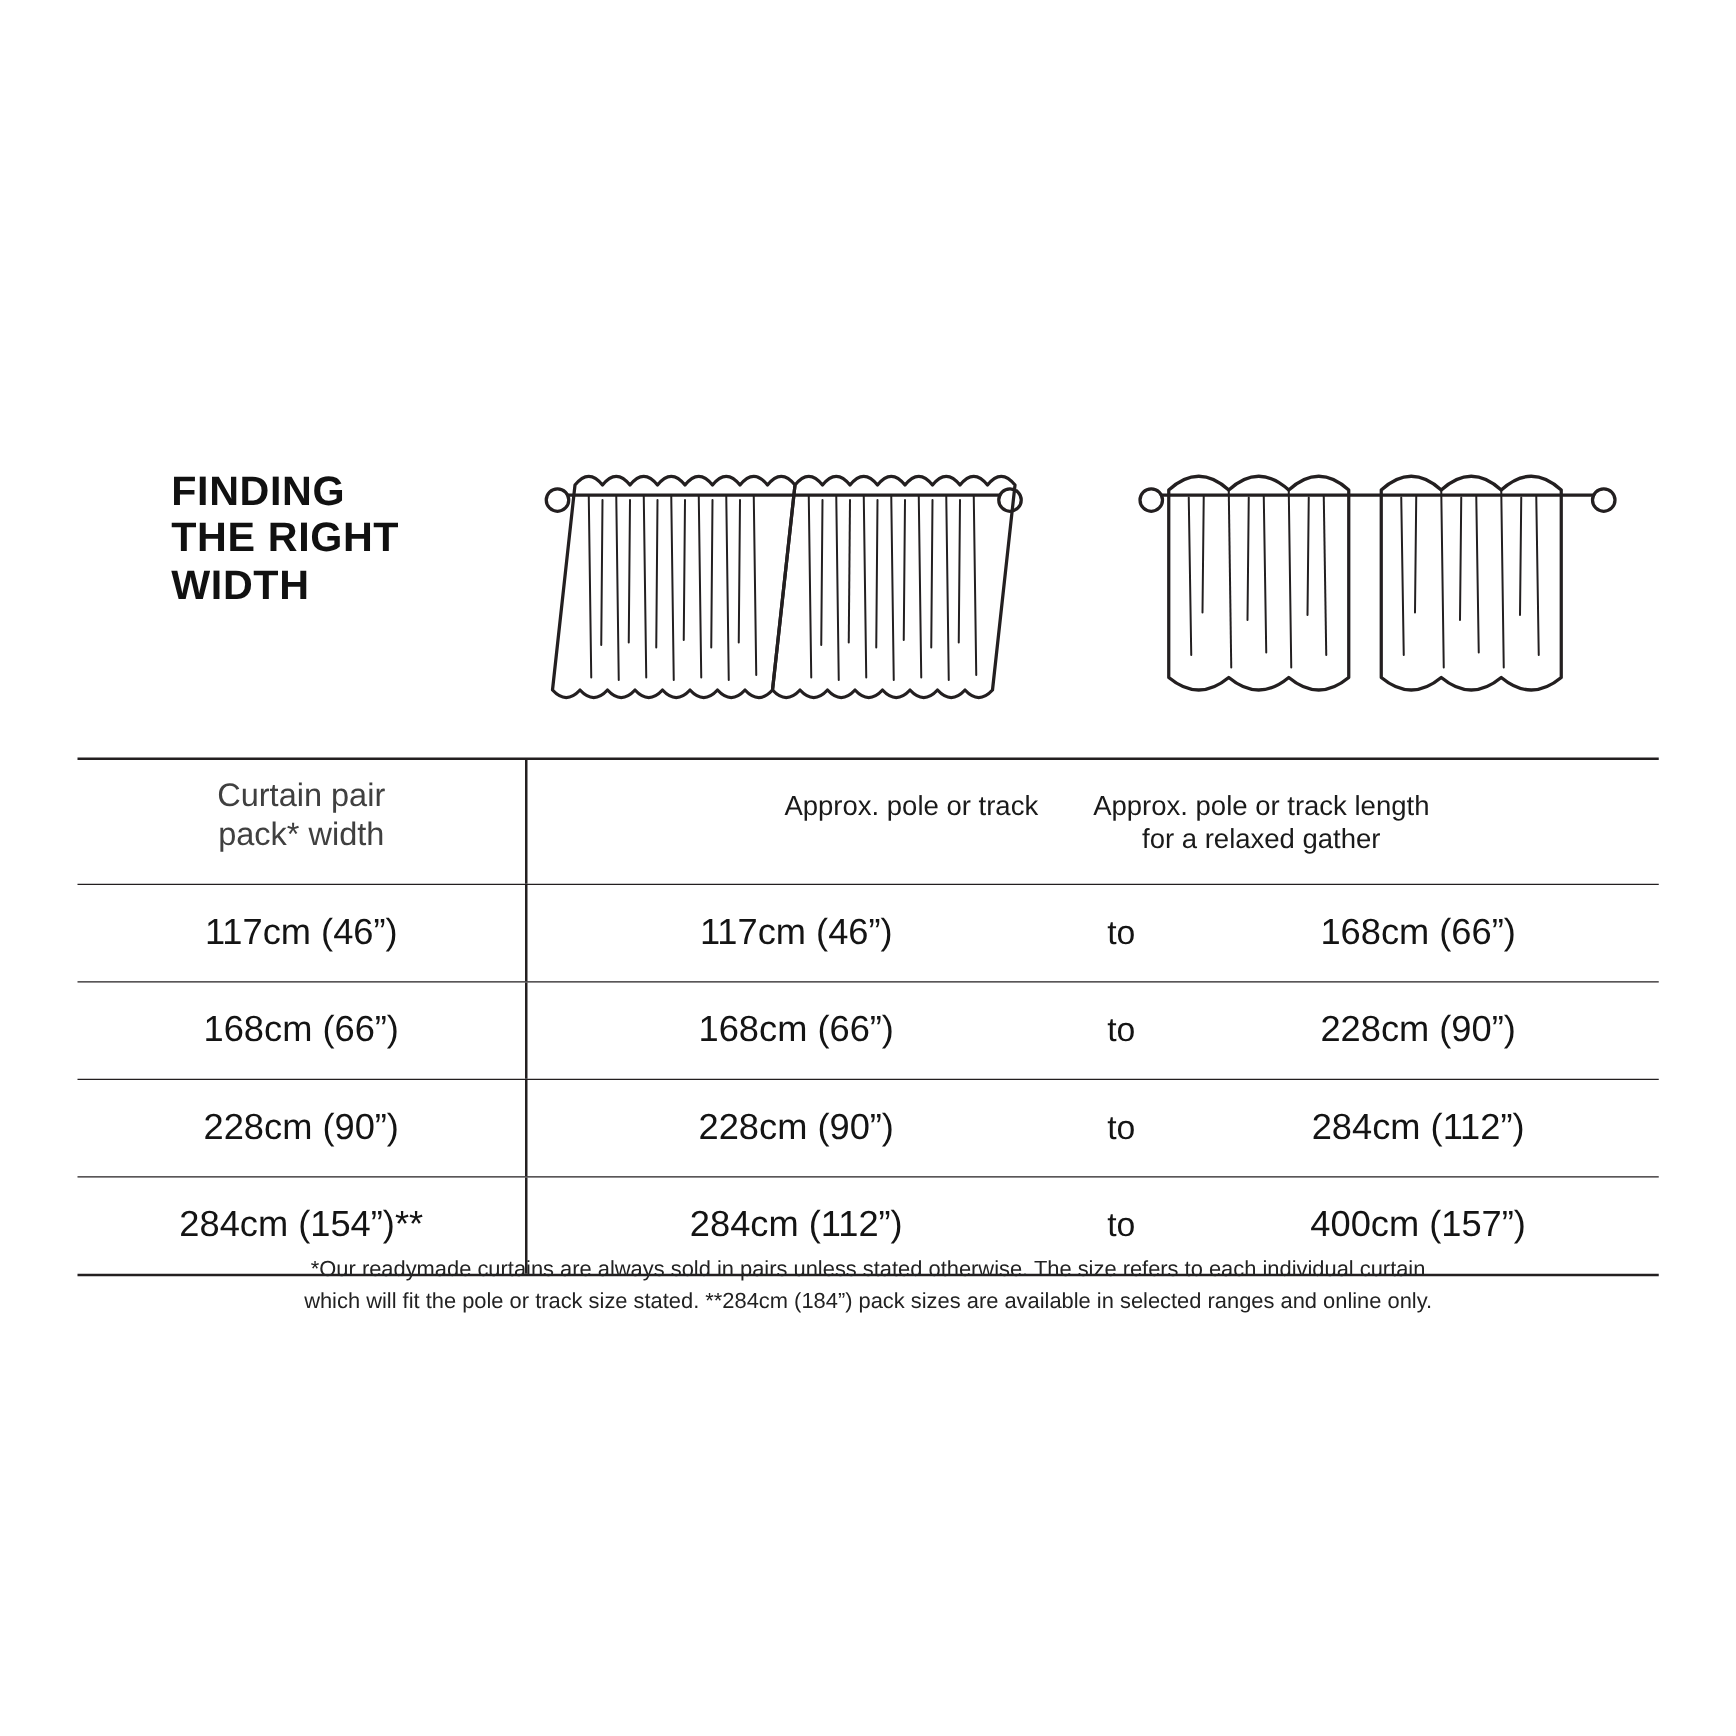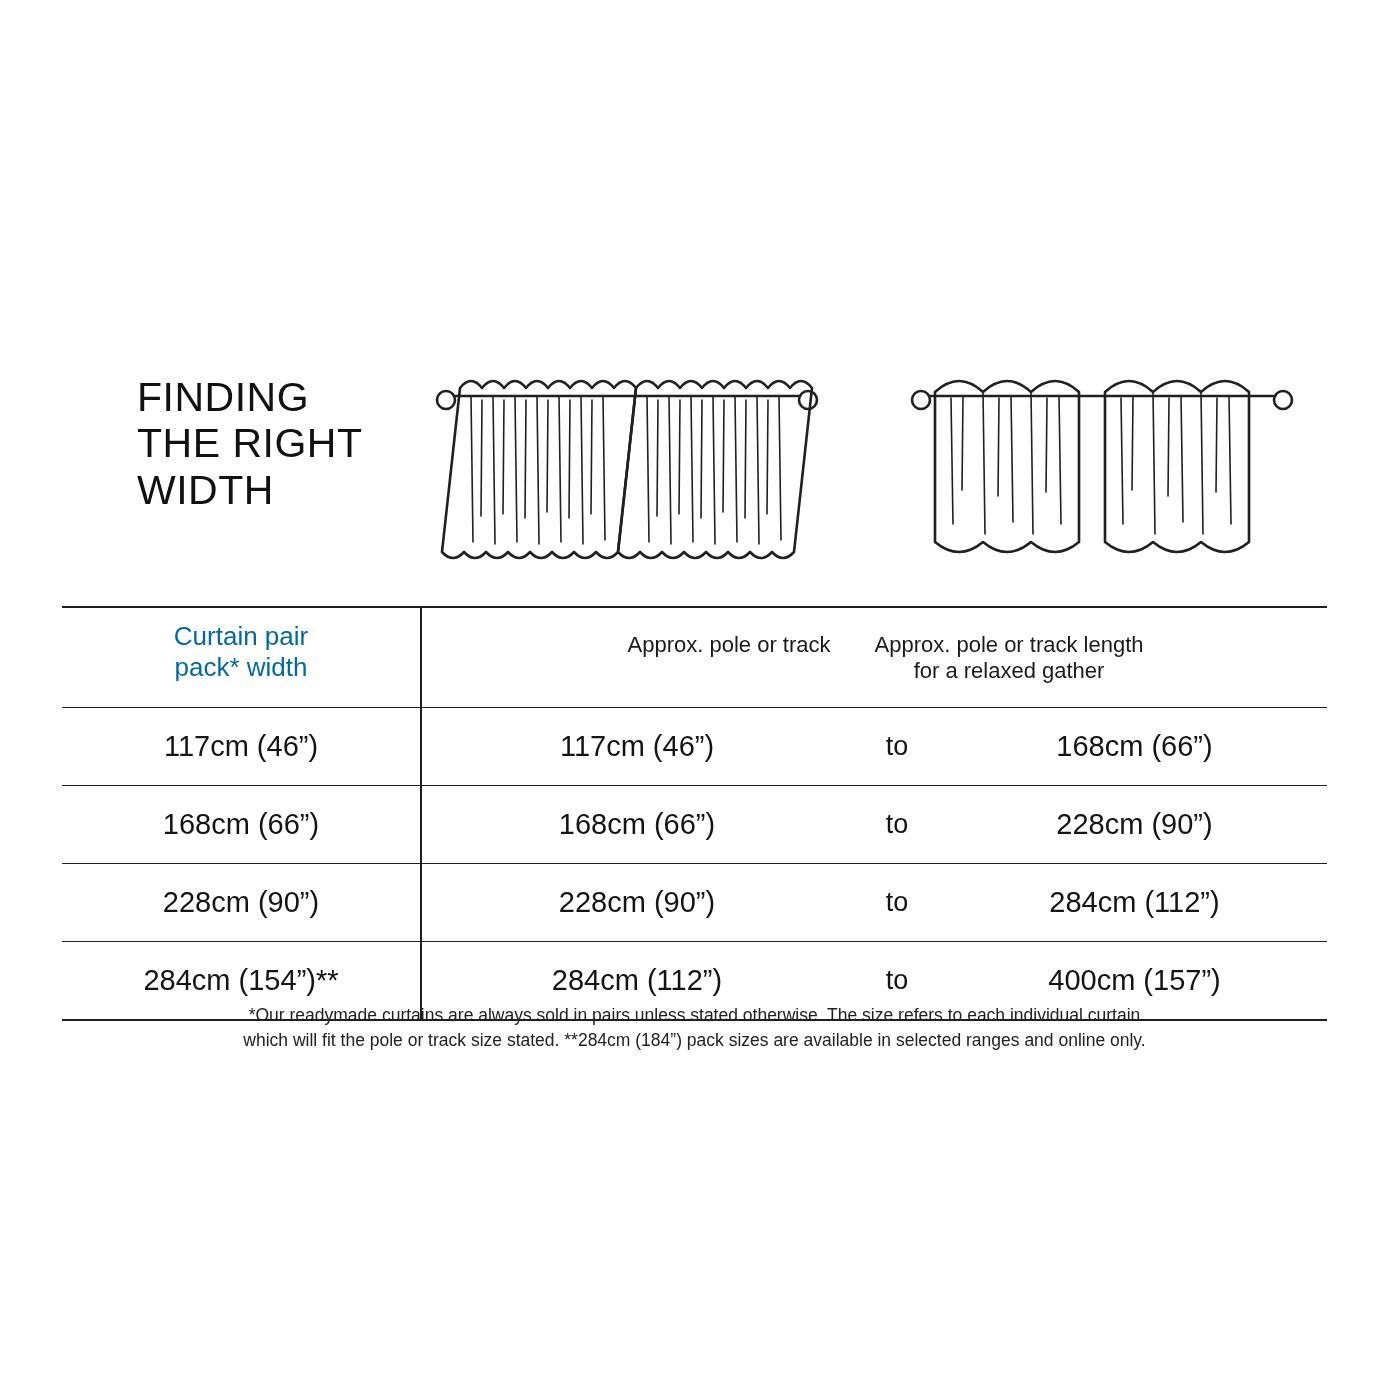--- a/index.html
+++ b/index.html
@@ -32,23 +32,23 @@
     width: 1265px;
     height: 230px;
     display: flex;
     align-items: flex-start;
   }
 
   .title {
     width: 300px;
     padding-left: 75px;
     box-sizing: border-box;
-    font-size: 41px;
+    font-size: 33px;
     line-height: 1.13;
-    font-weight: normal;
+    font-weight: bold;
     letter-spacing: 0.5px;
     color: #111;
     text-transform: uppercase;
     padding-top: 8px;
   }
   .title .ln { display: block; white-space: nowrap; }
 
   .illos {
     flex: 1;
     display: flex;
@@ -84,21 +84,21 @@
   }
   .c1 { width: 360px; border-right: 2px solid #231f20; }
   .c2 { width: 430px; }
   .cto { width: 90px; }
   .c3 { width: 385px; }
 
   .head-row .cell {
     font-size: 26px;
     line-height: 1.2;
     padding: 12px 10px 22px;
-    color: #0369a1;
+    color: #404040;
   }
   .head-row .c2span {
     width: 905px;
     display: flex;
     align-items: center;
     justify-content: center;
     text-align: center;
     padding: 24px 10px 22px;
     font-size: 22px;
     line-height: 1.2;

